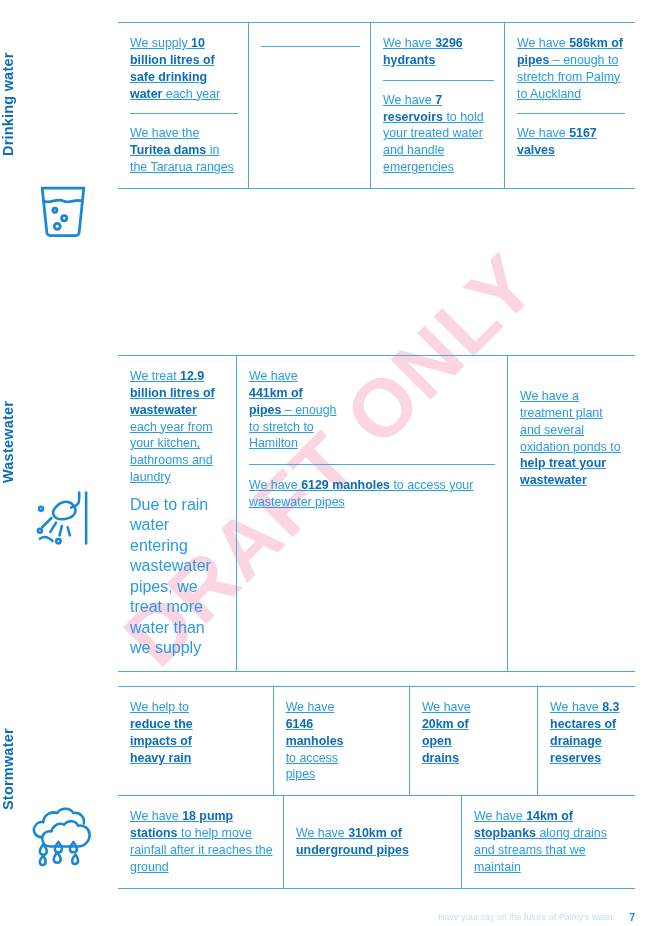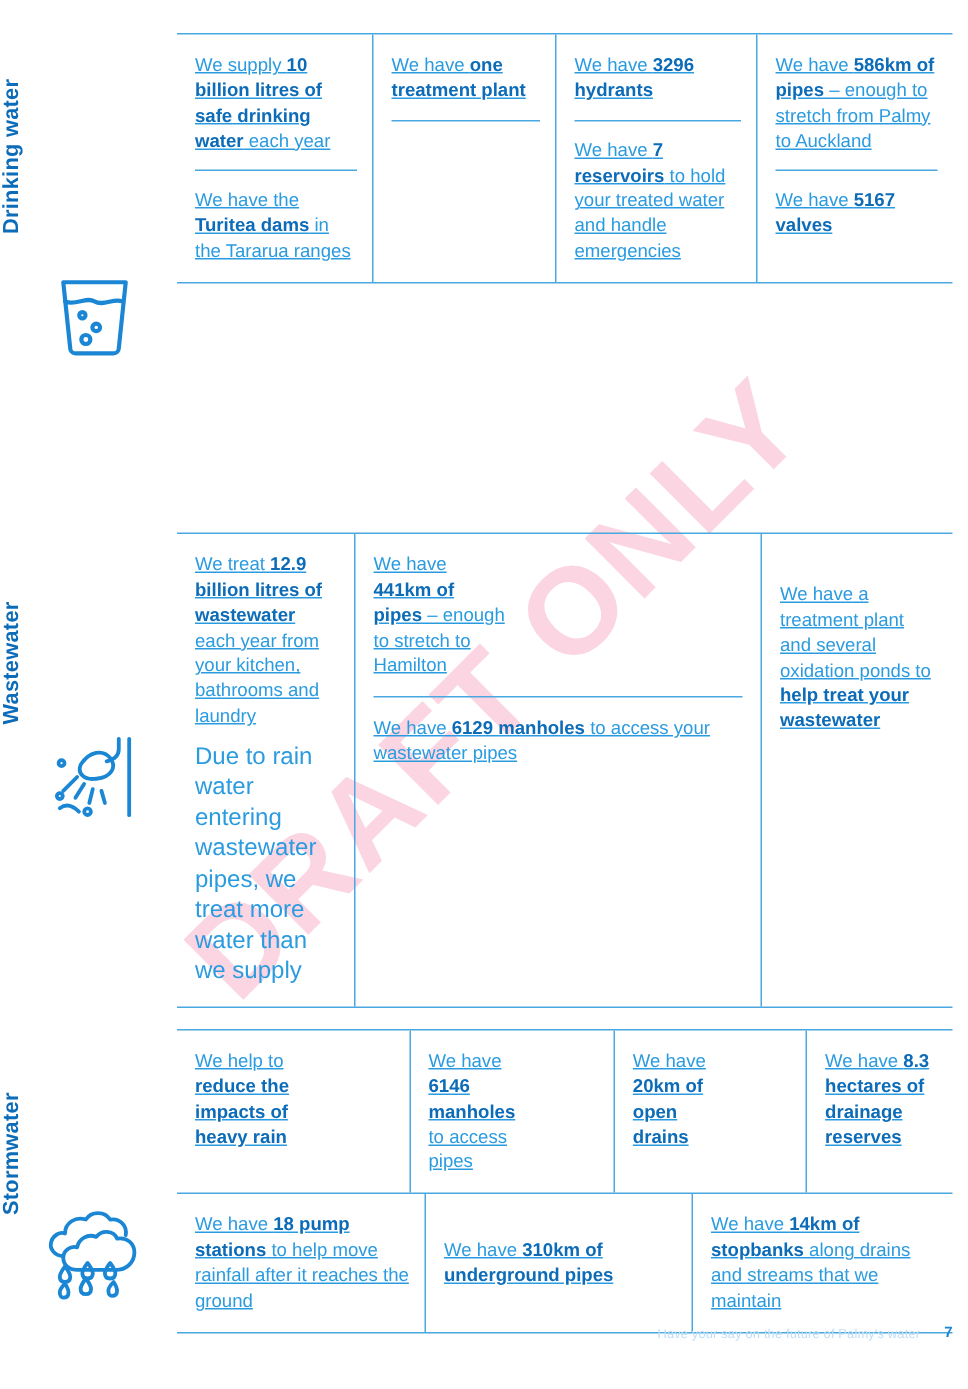--- a/index.html
+++ b/index.html
@@ -87,22 +87,22 @@
     font-size: 16px;
     line-height: 1.28;
     color: #2b9be0;
     margin-top: 9px;
   }
   .blk { margin: 0; text-decoration: underline; }
 
   
   .footer {
     position: absolute;
-    right: 10px; bottom: 32px;
-    display: flex; align-items: center; gap: 16px;
+    right: 10px; bottom: 3px;
+    display: flex; align-items: flex-start; gap: 16px;
     z-index: 10;
   }
   .footer .ftext { font-size: 8.6px; color: #bfdef5; letter-spacing: 0.1px; }
   .footer .fpage { font-size: 10px; color: #1b87d4; font-weight: bold; }
 </style>
 </head>
 <body>
 
 <div class="page">
 
@@ -123,21 +123,20 @@
     </div>
 
     <div class="grid" style="top:0;">
       <div class="row">
         <div class="cell" style="width:130px">
           <p class="blk">We supply <b>10 billion litres of safe drinking water</b> each year</p>
           <div class="hdiv"></div>
           <p class="blk">We have the <b>Turitea dams</b> in the Tararua ranges</p>
         </div>
         <div class="cell vdiv" style="width:122px">
-          <p class="blk">We have <b>one treatment plant</b></p>
           <div class="hdiv"></div>
         </div>
         <div class="cell vdiv" style="width:134px">
           <p class="blk">We have <b>3296 hydrants</b></p>
           <div class="hdiv"></div>
           <p class="blk">We have <b>7 reservoirs</b> to hold your treated water and handle emergencies</p>
         </div>
         <div class="cell vdiv" style="width:131px">
           <p class="blk">We have <b>586km of pipes</b> – enough to stretch from Palmy to Auckland</p>
           <div class="hdiv"></div>

